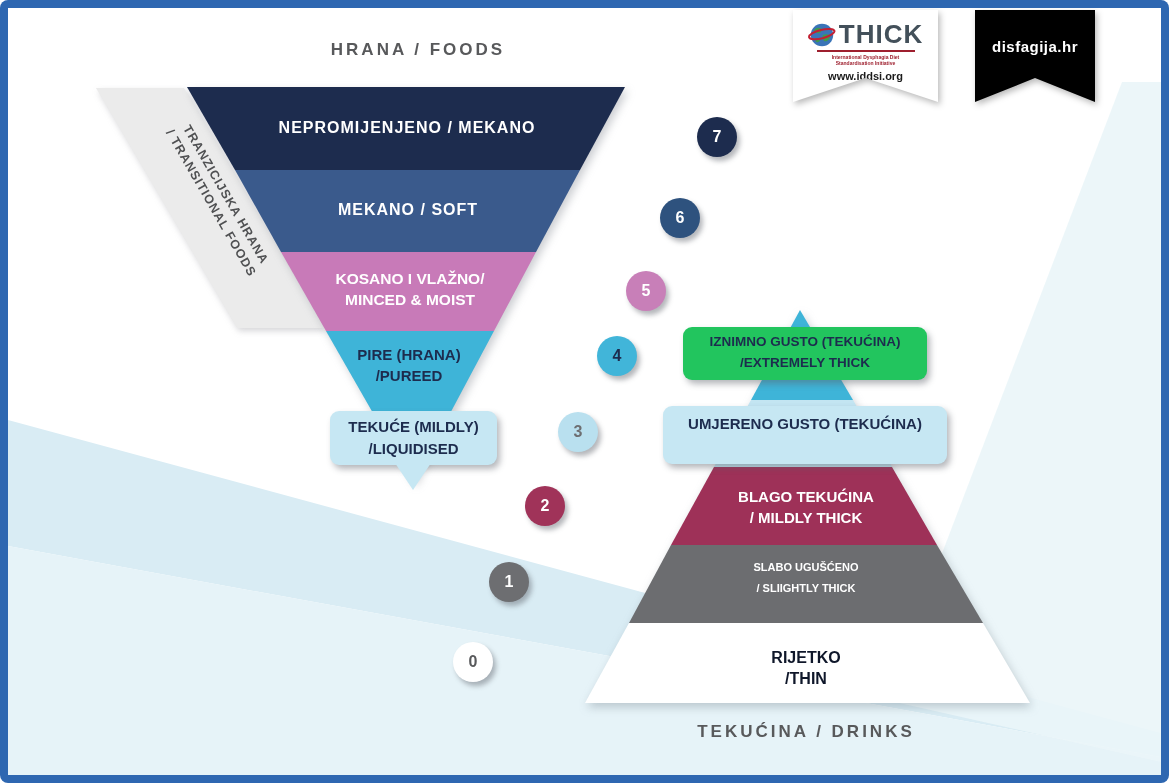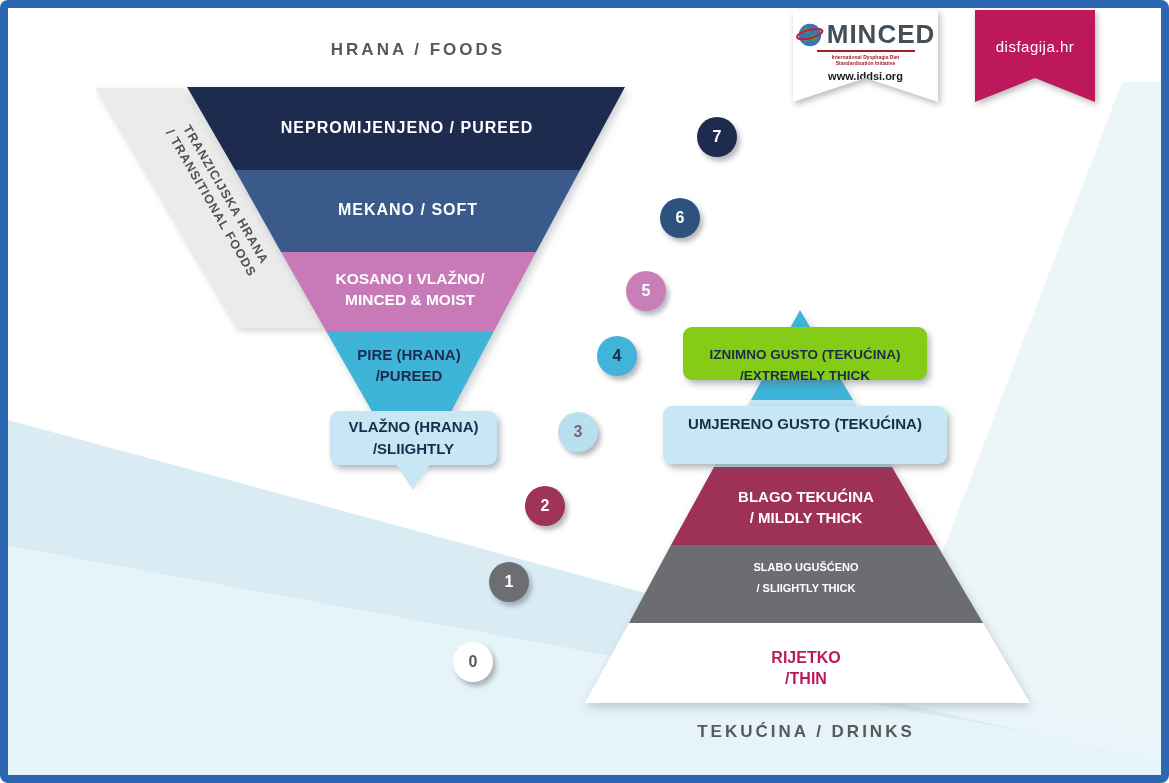--- a/index.html
+++ b/index.html
@@ -22,21 +22,21 @@
     clip-path:polygon(1122px 82px,1161px 82px,1161px 762px,886px 700px);
   }
   svg.shapes{position:absolute;left:0;top:0;}
   .g-funnel{filter:drop-shadow(3px 4px 4px rgba(110,115,125,0.35));}
   .g-pyramid{filter:drop-shadow(2px 4px 5px rgba(100,115,125,0.35));}
   .g-trans{filter:drop-shadow(2px 3px 3px rgba(120,120,130,0.3));}
   .lbl{position:absolute;text-align:center;font-weight:bold;}
   .lbl span{display:block;}
   .white{color:#ffffff;}
   .navy{color:#1d2c4e;}
-  .gray{color:#be185d;}
+  .gray{color:#0f172a;}
   .section-title{font-size:17px;letter-spacing:3px;color:#58595b;}
   .box{
     position:absolute;border-radius:9px;
     box-shadow:3px 4px 6px rgba(90,95,105,0.45);
     text-align:center;font-weight:bold;
   }
   .box span{display:block;}
   .box-tail{
     position:absolute;width:0;height:0;
     border-left:18px solid transparent;border-right:18px solid transparent;
@@ -53,21 +53,21 @@
     filter:drop-shadow(2px 3px 3px rgba(0,0,0,0.28));
   }
   .ribbon-shape{
     width:100%;height:100%;
     clip-path:polygon(0 0,100% 0,100% 100%,50% 74%,0 100%);
     text-align:center;
   }
   .ribbon-iddsi{left:793px;width:145px;}
   .ribbon-iddsi .ribbon-shape{background:#ffffff;}
   .ribbon-disf{left:975px;width:120px;}
-  .ribbon-disf .ribbon-shape{background:#be185d;color:#ffffff;font-weight:normal;font-size:15px;letter-spacing:0.5px;}
+  .ribbon-disf .ribbon-shape{background:#000000;color:#ffffff;font-weight:bold;font-size:15px;letter-spacing:0.5px;}
   .ribbon-disf .ribbon-shape div{padding-top:28px;}
   .logo-row{display:flex;align-items:center;justify-content:center;gap:3px;padding-top:9px;}
   .logo-acronym{font-size:26px;font-weight:bold;color:#43505a;letter-spacing:1px;}
   .logo-rule{width:98px;height:2px;background:#9e1f2e;margin:0 auto;}
   .logo-sub{font-size:5px;line-height:6px;color:#9e1f2e;font-weight:bold;margin-top:2px;}
   .logo-url{font-size:11px;font-weight:bold;color:#1a1a1a;margin-top:4px;}
   .trans-label{
     position:absolute;left:118px;top:182px;width:200px;
     transform:rotate(60deg);transform-origin:center center;
     font-size:12.5px;line-height:17px;font-weight:bold;letter-spacing:1px;
@@ -109,38 +109,38 @@
   </svg>
 
   <div class="lbl section-title" style="left:218px;top:40px;width:400px;">HRANA / FOODS</div>
   <div class="lbl section-title" style="left:606px;top:722px;width:400px;">TEKUĆINA / DRINKS</div>
 
   <div class="trans-label">
     <span>TRANZICIJSKA HRANA</span>
     <span>/ TRANSITIONAL FOODS</span>
   </div>
 
-  <div class="lbl white" style="left:207px;top:119px;width:400px;font-size:16px;letter-spacing:1px;">NEPROMIJENJENO / PUREED</div>
+  <div class="lbl white" style="left:207px;top:119px;width:400px;font-size:16px;letter-spacing:1px;">NEPROMIJENJENO / MEKANO</div>
   <div class="lbl white" style="left:208px;top:201px;width:400px;font-size:16px;letter-spacing:1px;">MEKANO / SOFT</div>
   <div class="lbl white" style="left:210px;top:268px;width:400px;font-size:15.5px;line-height:21px;">
     <span>KOSANO I VLAŽNO/</span>
     <span>MINCED &amp; MOIST</span>
   </div>
   <div class="lbl navy" style="left:259px;top:344px;width:300px;font-size:15px;line-height:21px;">
     <span>PIRE (HRANA)</span>
     <span>/PUREED</span>
   </div>
 
   <div class="box navy" style="left:330px;top:411px;width:167px;height:54px;background:#c6e7f3;font-size:15px;line-height:22px;padding-top:5px;box-sizing:border-box;">
-    <span>VLAŽNO (HRANA)</span>
-    <span>/SLIIGHTLY</span>
+    <span>TEKUĆE (MILDLY)</span>
+    <span>/LIQUIDISED</span>
   </div>
   <div class="box-tail" style="left:395px;top:463px;"></div>
 
-  <div class="box navy" style="left:683px;top:327px;width:244px;height:53px;background:#84cc16;font-size:13.5px;line-height:21px;padding-top:17px;box-sizing:border-box;">
+  <div class="box navy" style="left:683px;top:327px;width:244px;height:53px;background:#22c55e;font-size:13.5px;line-height:21px;padding-top:4px;box-sizing:border-box;">
     <span>IZNIMNO GUSTO (TEKUĆINA)</span>
     <span>/EXTREMELY THICK</span>
   </div>
   <div class="box navy" style="left:663px;top:406px;width:284px;height:58px;background:#c6e7f3;font-size:15px;line-height:22px;padding-top:7px;box-sizing:border-box;">
     <span>UMJERENO GUSTO (TEKUĆINA)</span>
   </div>
 
   <div class="lbl white" style="left:656px;top:486px;width:300px;font-size:15px;line-height:21px;">
     <span>BLAGO TEKUĆINA</span>
     <span>/ MILDLY THICK</span>
@@ -166,21 +166,21 @@
   <div class="ribbon ribbon-iddsi">
     <div class="ribbon-shape">
       <div class="logo-row">
         <svg width="28" height="28" viewBox="0 0 30 30">
           <circle cx="15" cy="15" r="12" fill="#3a74b8"></circle>
           <path d="M6,10 Q10,6 14,8 Q16,11 12,13 Q8,14 6,10Z" fill="#3f9b4f"></path>
           <path d="M16,15 Q21,13 24,16 Q23,21 18,22 Q14,19 16,15Z" fill="#3f9b4f"></path>
           <path d="M9,19 Q12,18 13,21 Q11,24 8,22Z" fill="#3f9b4f"></path>
           <ellipse cx="15" cy="14" rx="14" ry="4.5" fill="none" stroke="#c22033" stroke-width="2.2" transform="rotate(-14 15 15)"></ellipse>
         </svg>
-        <span class="logo-acronym">MINCED</span>
+        <span class="logo-acronym">THICK</span>
       </div>
       <div class="logo-rule"></div>
       <div class="logo-sub">
         <span>International Dysphagia Diet</span><br>
         <span>Standardisation Initiative</span>
       </div>
       <div class="logo-url">www.iddsi.org</div>
     </div>
   </div>
 

